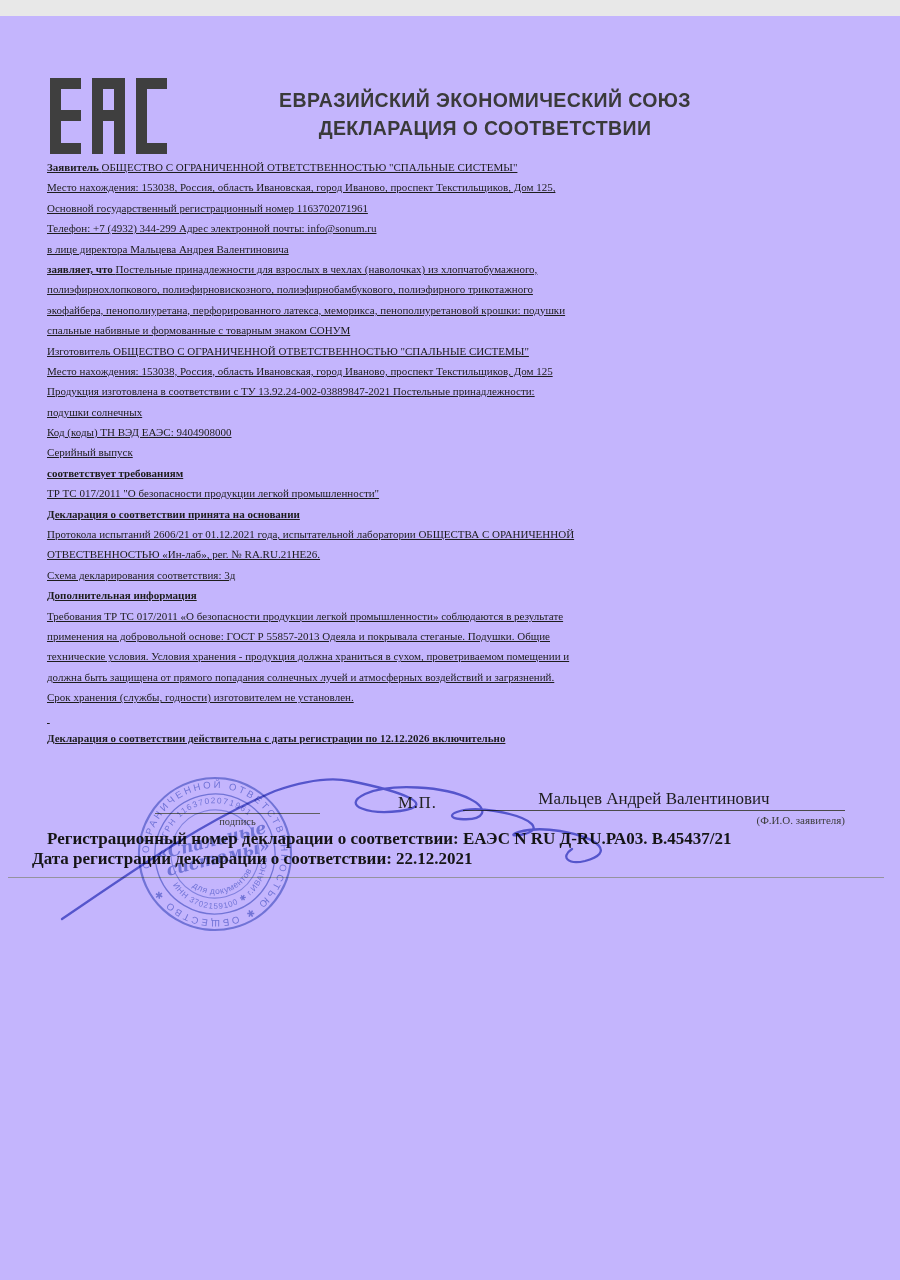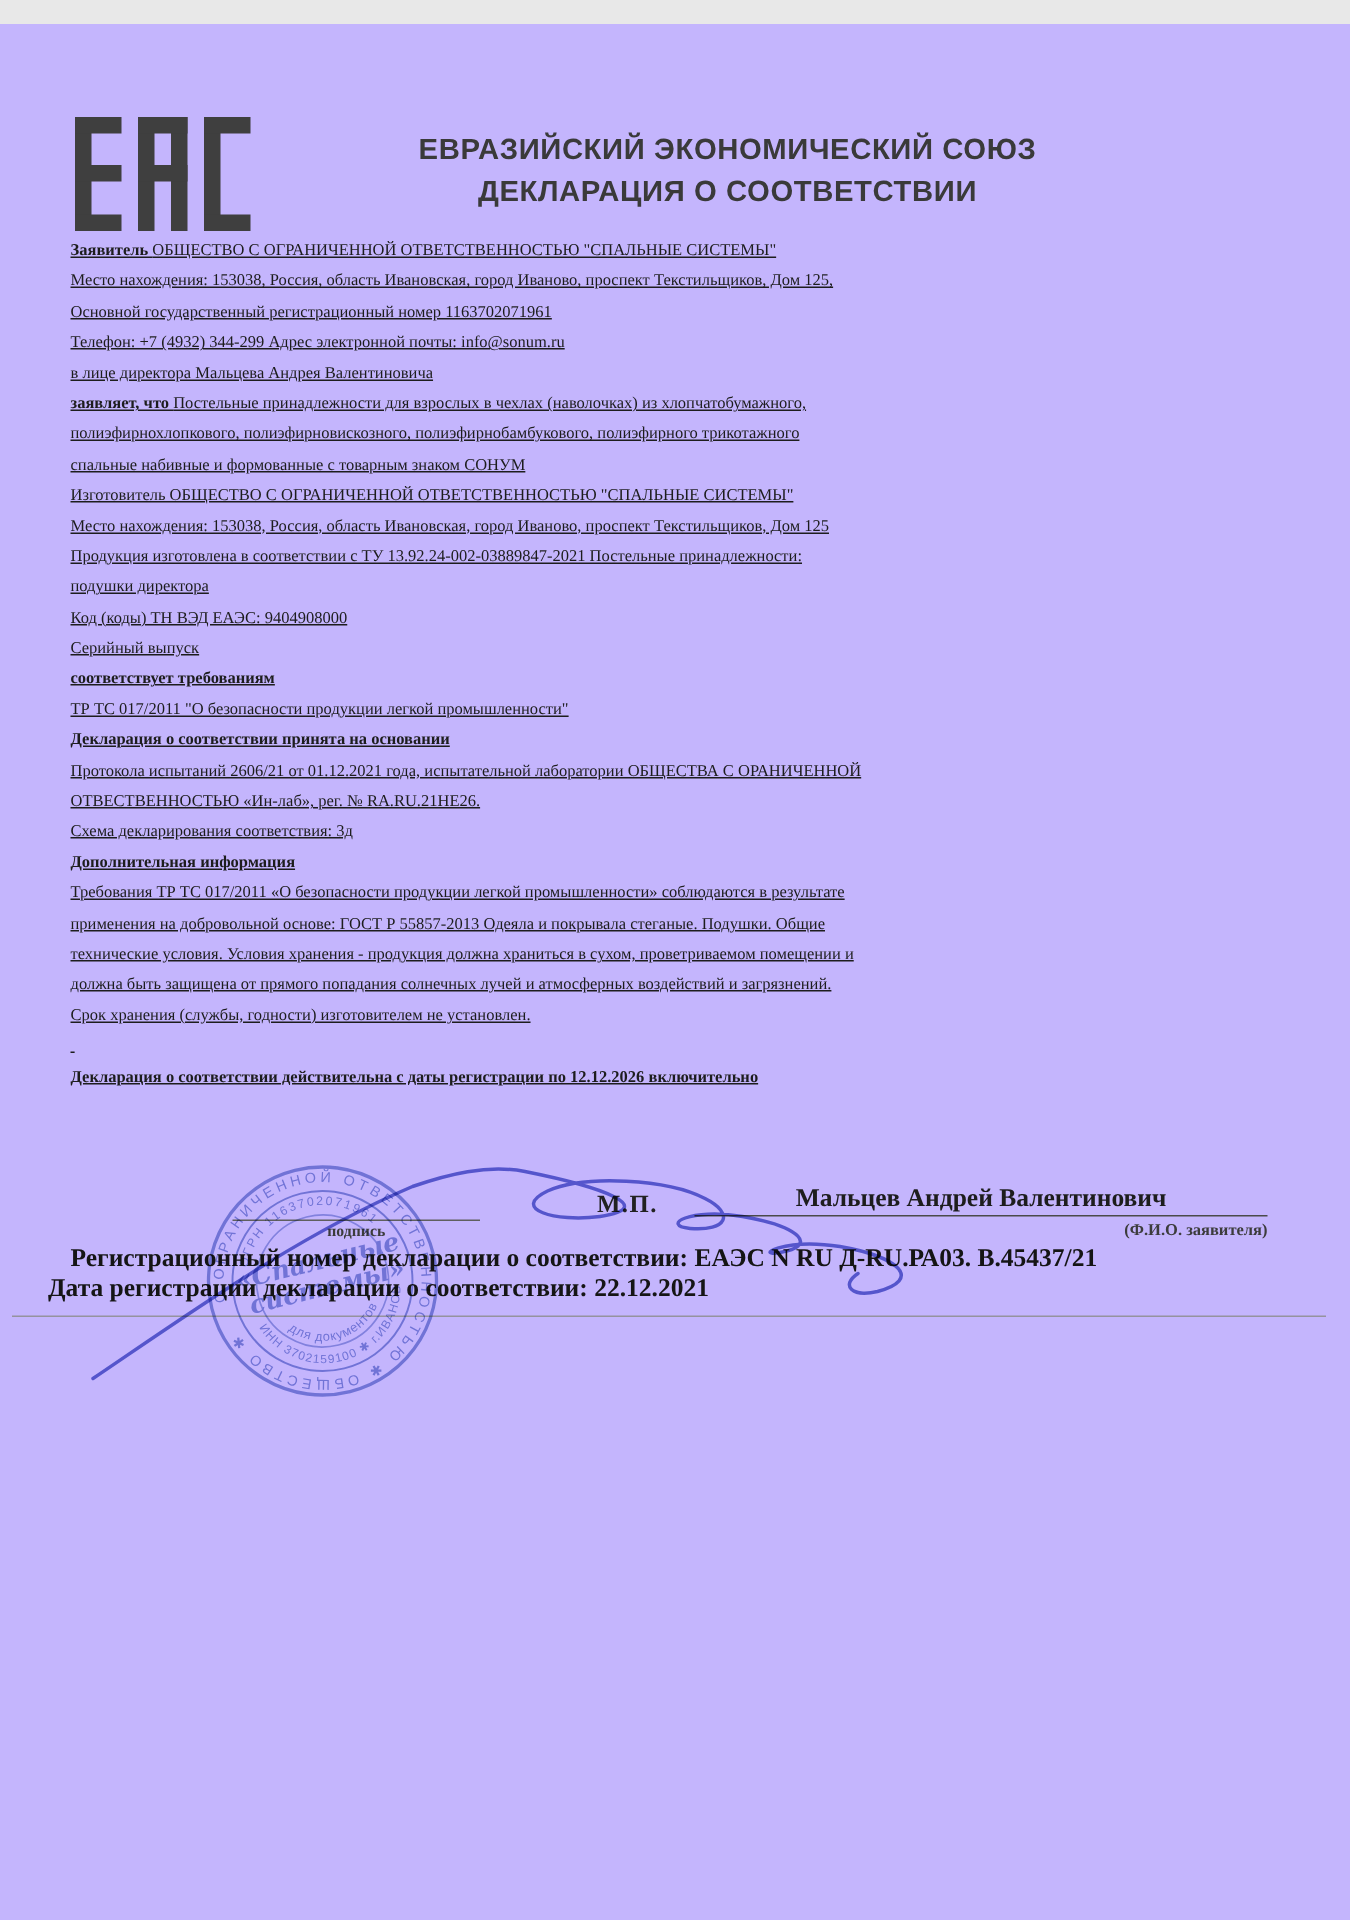--- a/index.html
+++ b/index.html
@@ -16,21 +16,21 @@
     font-size:19.5px;line-height:28px;color:#3a3a3a;letter-spacing:.4px;
   }
   
   .doc-body{
     position:absolute;left:47px;top:141px;width:828px;
     font-size:11px;line-height:20.4px;color:#1d1d1d;text-decoration:underline;
   }
   .bline{white-space:nowrap;height:20.4px;}
   .b{font-weight:bold;}
   
-  .abs{position:absolute;font-weight:bold;}
+  .abs{position:absolute;}
   .sig-line{border-bottom:1px solid #5f5f5f;height:0;}
   .small-cap{font-size:10.5px;color:#3c3c3c;text-align:center;}
   .mp{font-size:16.5px;letter-spacing:1px;color:#222;}
   .fio{font-size:17px;text-align:center;color:#1d1d1d;}
   .reg-line{font-size:17px;font-weight:bold;white-space:nowrap;color:#151515;}
   .bottom-rule{position:absolute;left:8px;top:861px;width:876px;border-top:1px solid #8d8d8d;opacity:.85;}
   
   .stamp-svg{position:absolute;left:125px;top:748px;mix-blend-mode:multiply;opacity:.82;}
   .sign-svg{position:absolute;left:40px;top:745px;mix-blend-mode:multiply;}
   .stamp-txt{font-family:"Liberation Sans", sans-serif;}
@@ -65,25 +65,26 @@
   </div>
 
   <div class="doc-body">
       <div class="bline"><span class="b">Заявитель </span><span>ОБЩЕСТВО С ОГРАНИЧЕННОЙ ОТВЕТСТВЕННОСТЬЮ "СПАЛЬНЫЕ СИСТЕМЫ"</span></div>
       <div class="bline"><span>Место нахождения: 153038, Россия, область Ивановская, город Иваново, проспект Текстильщиков, Дом 125,</span></div>
       <div class="bline"><span>Основной государственный регистрационный номер 1163702071961</span></div>
       <div class="bline"><span>Телефон: +7 (4932) 344-299 Адрес электронной почты: info@sonum.ru</span></div>
       <div class="bline"><span>в лице директора Мальцева Андрея Валентиновича</span></div>
       <div class="bline"><span class="b">заявляет, что </span><span>Постельные принадлежности для взрослых в чехлах (наволочках)  из хлопчатобумажного,</span></div>
       <div class="bline"><span>полиэфирнохлопкового, полиэфирновискозного, полиэфирнобамбукового, полиэфирного трикотажного</span></div>
+      <div class="bline"><span>экофайбера, пенополиуретана, перфорированного латекса, меморикса, пенополиуретановой крошки: подушки</span></div>
       <div class="bline"><span>спальные набивные и формованные с товарным знаком СОНУМ</span></div>
       <div class="bline"><span>Изготовитель ОБЩЕСТВО С ОГРАНИЧЕННОЙ ОТВЕТСТВЕННОСТЬЮ "СПАЛЬНЫЕ СИСТЕМЫ"</span></div>
       <div class="bline"><span>Место нахождения: 153038, Россия, область Ивановская, город Иваново, проспект Текстильщиков, Дом 125</span></div>
       <div class="bline"><span>Продукция изготовлена в соответствии с ТУ 13.92.24-002-03889847-2021 Постельные принадлежности:</span></div>
-      <div class="bline"><span>подушки директора</span></div>
+      <div class="bline"><span>подушки солнечных</span></div>
       <div class="bline"><span>Код (коды) ТН ВЭД ЕАЭС: 9404908000</span></div>
       <div class="bline"><span>Серийный выпуск</span></div>
       <div class="bline"><span class="b">соответствует требованиям</span></div>
       <div class="bline"><span>ТР ТС 017/2011 "О безопасности продукции легкой промышленности"</span></div>
       <div class="bline"><span class="b">Декларация о соответствии принята на основании</span></div>
       <div class="bline"><span>Протокола испытаний 2606/21 от 01.12.2021 года, испытательной лаборатории ОБЩЕСТВА С ОРАНИЧЕННОЙ</span></div>
       <div class="bline"><span>ОТВЕСТВЕННОСТЬЮ «Ин-лаб», рег. № RA.RU.21НЕ26.</span></div>
       <div class="bline"><span>Схема декларирования соответствия: 3д</span></div>
       <div class="bline"><span class="b">Дополнительная информация</span></div>
       <div class="bline"><span>Требования ТР ТС 017/2011 «О безопасности продукции легкой промышленности» соблюдаются в результате</span></div>

